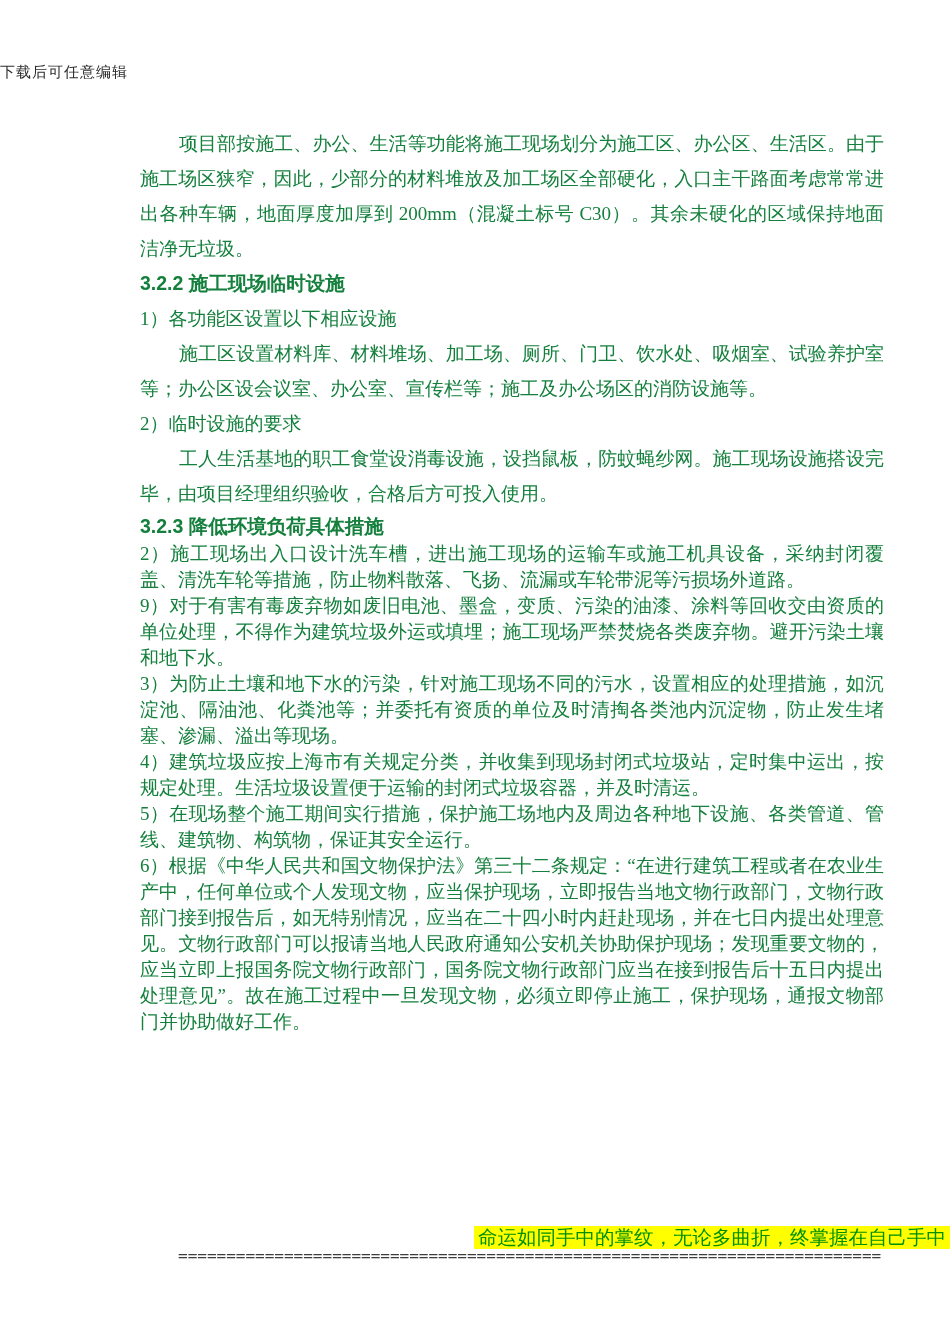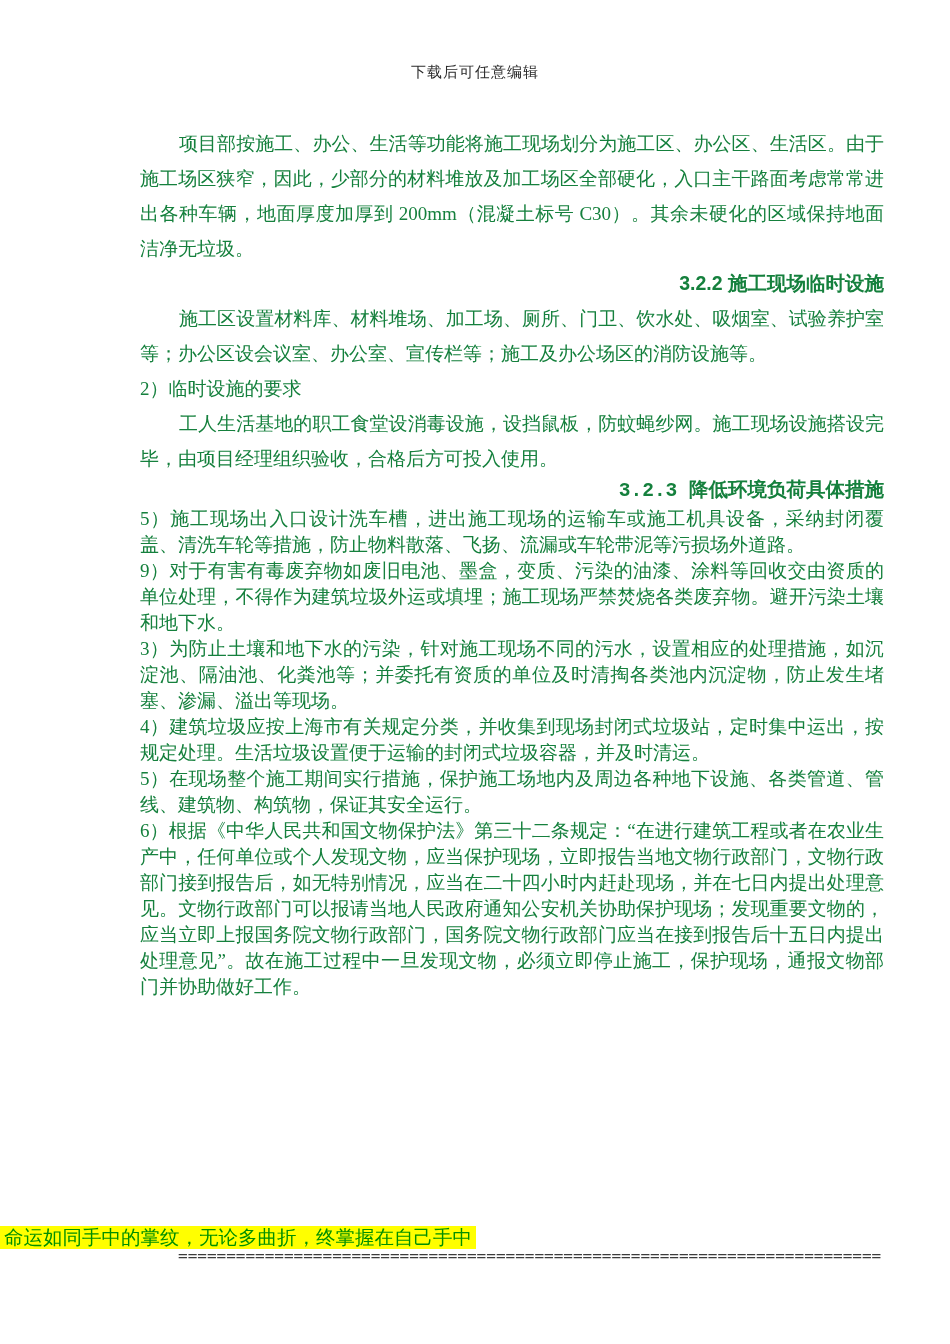--- a/index.html
+++ b/index.html
@@ -10,21 +10,21 @@
     background: #ffffff;
     font-family: "Liberation Serif", "DejaVu Serif", serif;
     color: #161616;
     overflow: hidden;
   }
   .doc-header {
     position: absolute;
     top: 63px;
     left: 0;
     right: 0;
-    text-align: center;
+    text-align: left;
     font-size: 15px;
     color: #2b2b2b;
     letter-spacing: 1px;
   }
   .content {
     position: absolute;
     top: 126px;
     left: 140px;
     width: 744px;
   }
@@ -34,30 +34,30 @@
     color: #15803d;
     word-break: break-all;
   }
   .loose  { line-height: 35px; }
   .tight  { line-height: 26px; }
   .indent { text-indent: 39px; }
   .heading {
     font-weight: bold;
     font-family: "Liberation Sans", "DejaVu Sans", sans-serif;
     font-size: 19.5px;
-    text-align: right;
+    text-align: left;
   }
   .lh35 { line-height: 35px; }
-  .lh30 { line-height: 30px; font-family: Liberation Mono, monospace; }
+  .lh30 { line-height: 30px; }
   .footer-quote {
     position: absolute;
     top: 1224px;
     left: 0;
     right: 0;
-    text-align: left;
+    text-align: right;
     font-size: 19.5px;
     line-height: 27px;
   }
   .footer-quote .hl {
     background: #ffff00;
     color: #009000;
     padding: 1px 4px;
   }
   .footer-divider {
     position: absolute;
@@ -72,25 +72,26 @@
 </style>
 </head>
 <body>
 
 <div class="page">
   <div class="doc-header">下载后可任意编辑</div>
 
   <div class="content">
       <div class="blk loose indent">项目部按施工、办公、生活等功能将施工现场划分为施工区、办公区、生活区。由于施工场区狭窄，因此，少部分的材料堆放及加工场区全部硬化，入口主干路面考虑常常进出各种车辆，地面厚度加厚到 200mm（混凝土标号 C30）。其余未硬化的区域保持地面洁净无垃圾。</div>
       <div class="blk heading lh35">3.2.2 施工现场临时设施</div>
+      <div class="blk loose">1）各功能区设置以下相应设施</div>
       <div class="blk loose indent">施工区设置材料库、材料堆场、加工场、厕所、门卫、饮水处、吸烟室、试验养护室等；办公区设会议室、办公室、宣传栏等；施工及办公场区的消防设施等。</div>
       <div class="blk loose">2）临时设施的要求</div>
       <div class="blk loose indent">工人生活基地的职工食堂设消毒设施，设挡鼠板，防蚊蝇纱网。施工现场设施搭设完毕，由项目经理组织验收，合格后方可投入使用。</div>
       <div class="blk heading lh30">3.2.3 降低环境负荷具体措施</div>
-      <div class="blk tight">5）施工现场出入口设计洗车槽，进出施工现场的运输车或施工机具设备，采纳封闭覆盖、清洗车轮等措施，防止物料散落、飞扬、流漏或车轮带泥等污损场外道路。</div>
+      <div class="blk tight">2）施工现场出入口设计洗车槽，进出施工现场的运输车或施工机具设备，采纳封闭覆盖、清洗车轮等措施，防止物料散落、飞扬、流漏或车轮带泥等污损场外道路。</div>
       <div class="blk tight">9）对于有害有毒废弃物如废旧电池、墨盒，变质、污染的油漆、涂料等回收交由资质的单位处理，不得作为建筑垃圾外运或填埋；施工现场严禁焚烧各类废弃物。避开污染土壤和地下水。</div>
       <div class="blk tight">3）为防止土壤和地下水的污染，针对施工现场不同的污水，设置相应的处理措施，如沉淀池、隔油池、化粪池等；并委托有资质的单位及时清掏各类池内沉淀物，防止发生堵塞、渗漏、溢出等现场。</div>
       <div class="blk tight">4）建筑垃圾应按上海市有关规定分类，并收集到现场封闭式垃圾站，定时集中运出，按规定处理。生活垃圾设置便于运输的封闭式垃圾容器，并及时清运。</div>
       <div class="blk tight">5）在现场整个施工期间实行措施，保护施工场地内及周边各种地下设施、各类管道、管线、建筑物、构筑物，保证其安全运行。</div>
       <div class="blk tight">6）根据《中华人民共和国文物保护法》第三十二条规定：“在进行建筑工程或者在农业生产中，任何单位或个人发现文物，应当保护现场，立即报告当地文物行政部门，文物行政部门接到报告后，如无特别情况，应当在二十四小时内赶赴现场，并在七日内提出处理意见。文物行政部门可以报请当地人民政府通知公安机关协助保护现场；发现重要文物的，应当立即上报国务院文物行政部门，国务院文物行政部门应当在接到报告后十五日内提出处理意见”。故在施工过程中一旦发现文物，必须立即停止施工，保护现场，通报文物部门并协助做好工作。</div>
     </div>
 
   <div class="footer-quote">
     <span class="hl">命运如同手中的掌纹，无论多曲折，终掌握在自己手中</span>
   </div>

